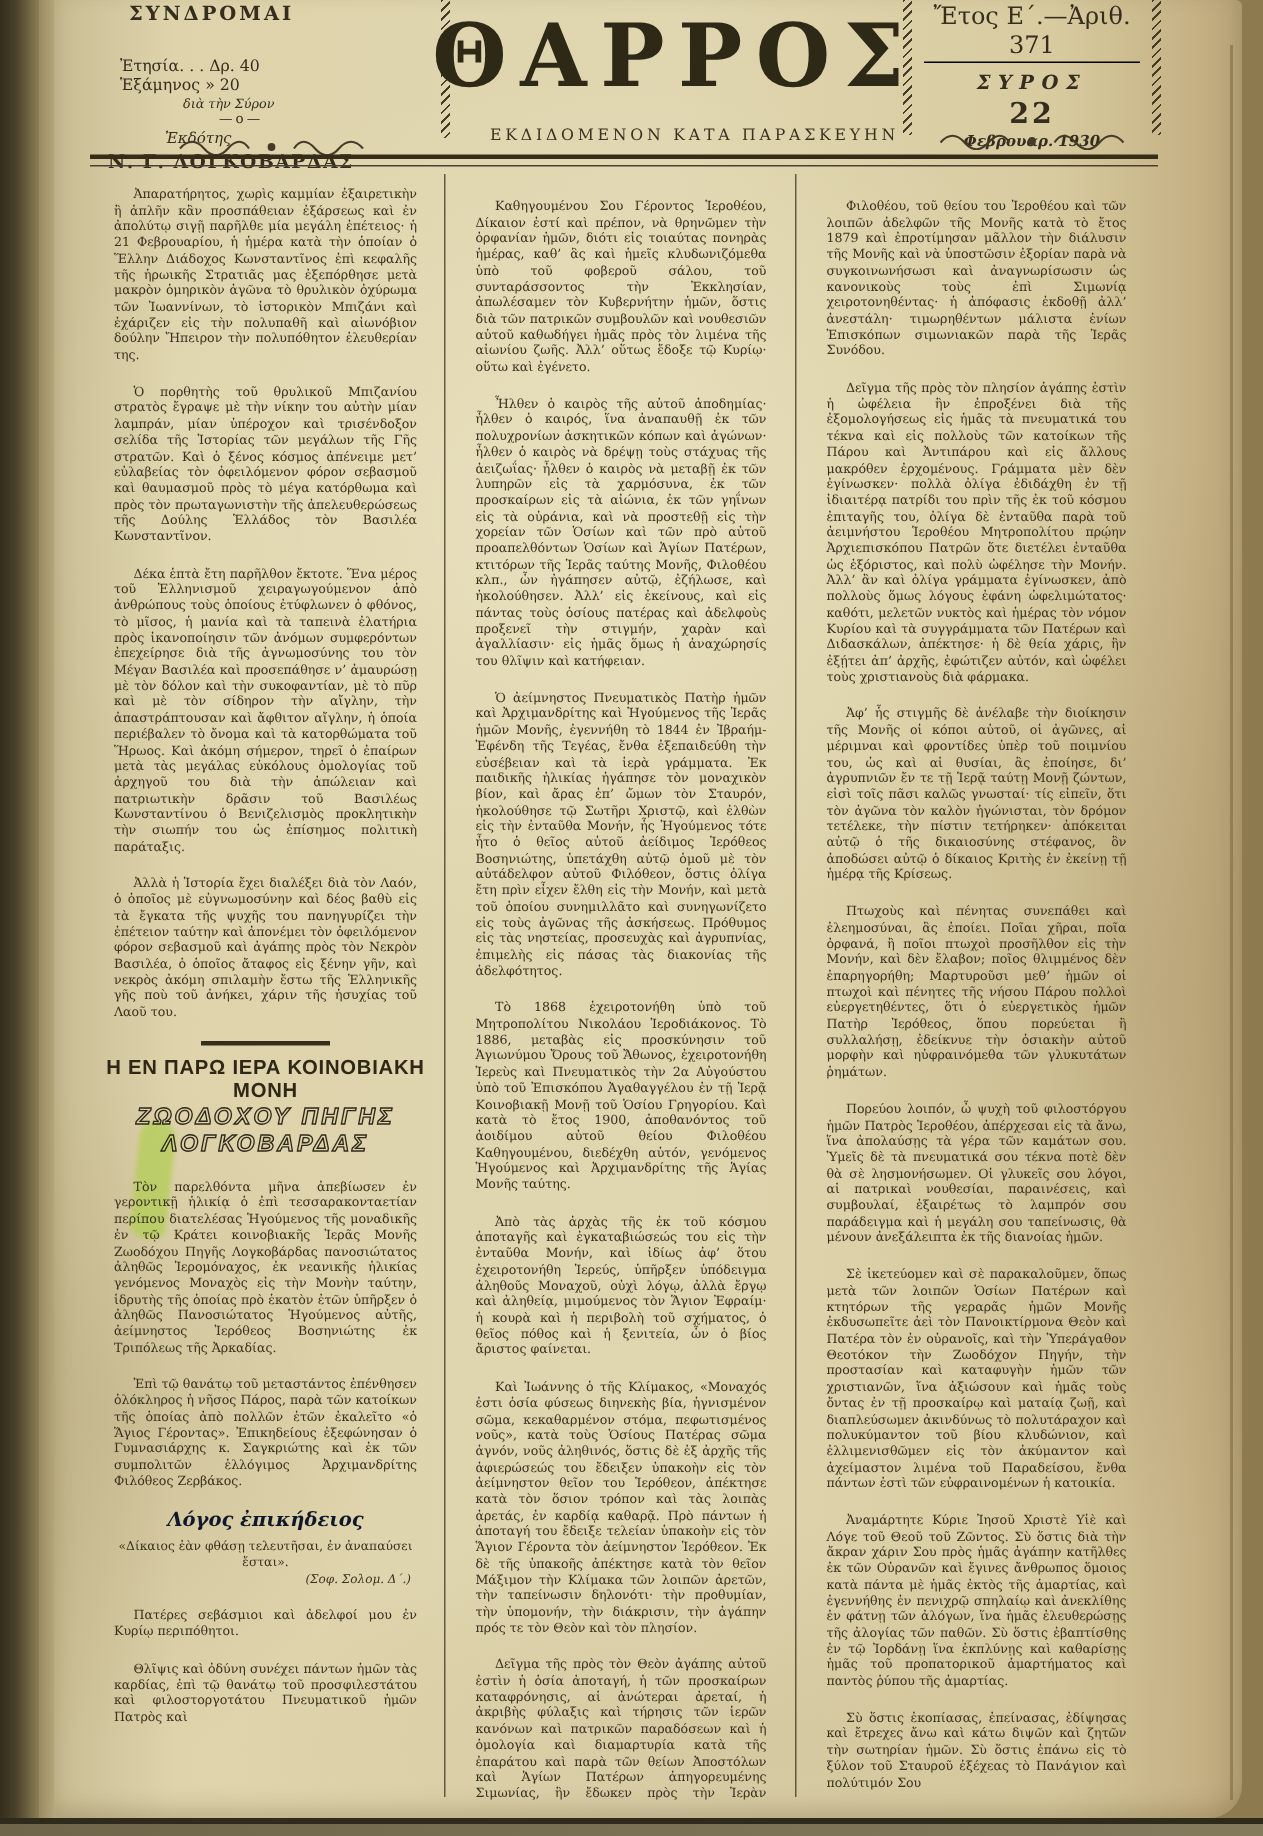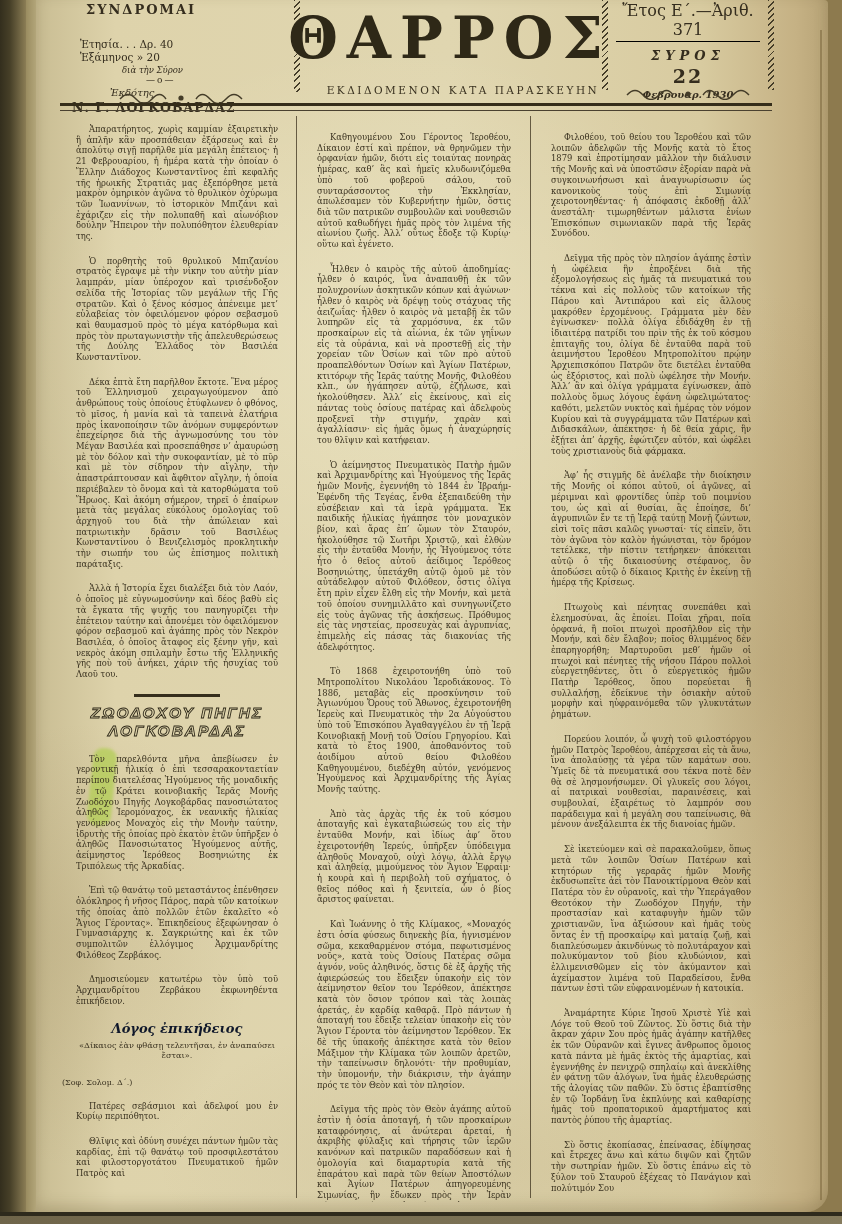--- a/index.html
+++ b/index.html
@@ -68,21 +68,21 @@
   h1{margin:2px 0 7px;text-align:center;font-size:21px;letter-spacing:4px;color:#2f2816;font-weight:bold;text-indent:0;}
   .art-div{width:86px;height:3px;background:#362e1c;margin:8px auto 7px;}
   .h2a{margin:0;text-align:center;font-family:"Liberation Sans",sans-serif;font-weight:bold;
        font-size:13.5px;letter-spacing:.5px;color:#2f2816;}
   .h2b{margin:2px 0 6px;text-align:center;font-family:"Liberation Sans",sans-serif;font-weight:bold;
        font-size:15.5px;letter-spacing:2px;color:rgba(224,214,176,.25);font-style:italic;
        -webkit-text-stroke:.9px #2f2919;}
   .subhead{margin:6px 0 3px;text-align:center;font-size:13px;font-weight:bold;font-style:italic;color:#0f172a;}
   .attrib{font-size:8.6px;line-height:10.7px;font-style:italic;font-weight:bold;margin:0;color:#3a3220;text-indent:13px;}
   .quote{font-size:8.2px;line-height:10.5px;margin:4px 6px 0;text-align:center;color:#3a3220;}
-  .quote-src{font-size:8px;text-align:left;margin:17px 18px 3px 0;color:#3a3220;}
+  .quote-src{font-size:8px;font-style:italic;text-align:right;margin:2px 18px 3px 0;color:#3a3220;}
 </style>
 </head>
 <body>
 
 <div class="abs" id="edge-l1"></div>
 <div class="abs" id="edge-l2"></div>
 <div class="abs" id="edge-l3"></div>
 <div class="abs" id="paper"></div>
 <div class="abs" id="edge-r-line"></div>
 <div class="abs" id="edge-bottom1"></div>
@@ -131,25 +131,25 @@
 <div class="abs" id="mast-rule"></div>
 
 <div class="col" id="col1">
   <div>
       <p>Ἀπαρατήρητος, χωρὶς καμμίαν ἐξαιρετικὴν ἢ ἁπλῆν κἂν προσπάθειαν ἐξάρσεως καὶ ἐν ἀπολύτῳ σιγῇ παρῆλθε μία μεγάλη ἐπέτειος· ἡ 21 Φεβρουαρίου, ἡ ἡμέρα κατὰ τὴν ὁποίαν ὁ Ἕλλην Διάδοχος Κωνσταντῖνος ἐπὶ κεφαλῆς τῆς ἡρωικῆς Στρατιᾶς μας ἐξεπόρθησε μετὰ μακρὸν ὁμηρικὸν ἀγῶνα τὸ θρυλικὸν ὀχύρωμα τῶν Ἰωαννίνων, τὸ ἱστορικὸν Μπιζάνι καὶ ἐχάριζεν εἰς τὴν πολυπαθῆ καὶ αἰωνόβιον δούλην Ἤπειρον τὴν πολυπόθητον ἐλευθερίαν της.</p>
       <p>Ὁ πορθητὴς τοῦ θρυλικοῦ Μπιζανίου στρατὸς ἔγραψε μὲ τὴν νίκην του αὐτὴν μίαν λαμπράν, μίαν ὑπέροχον καὶ τρισένδοξον σελίδα τῆς Ἱστορίας τῶν μεγάλων τῆς Γῆς στρατῶν. Καὶ ὁ ξένος κόσμος ἀπένειμε μετ’ εὐλαβείας τὸν ὀφειλόμενον φόρον σεβασμοῦ καὶ θαυμασμοῦ πρὸς τὸ μέγα κατόρθωμα καὶ πρὸς τὸν πρωταγωνιστὴν τῆς ἀπελευθερώσεως τῆς Δούλης Ἑλλάδος τὸν Βασιλέα Κωνσταντῖνον.</p>
       <p>Δέκα ἑπτὰ ἔτη παρῆλθον ἔκτοτε. Ἕνα μέρος τοῦ Ἑλληνισμοῦ χειραγωγούμενον ἀπὸ ἀνθρώπους τοὺς ὁποίους ἐτύφλωνεν ὁ φθόνος, τὸ μῖσος, ἡ μανία καὶ τὰ ταπεινὰ ἐλατήρια πρὸς ἱκανοποίησιν τῶν ἀνόμων συμφερόντων ἐπεχείρησε διὰ τῆς ἀγνωμοσύνης του τὸν Μέγαν Βασιλέα καὶ προσεπάθησε ν’ ἀμαυρώσῃ μὲ τὸν δόλον καὶ τὴν συκοφαντίαν, μὲ τὸ πῦρ καὶ μὲ τὸν σίδηρον τὴν αἴγλην, τὴν ἀπαστράπτουσαν καὶ ἄφθιτον αἴγλην, ἡ ὁποία περιέβαλεν τὸ ὄνομα καὶ τὰ κατορθώματα τοῦ Ἥρωος. Καὶ ἀκόμη σήμερον, τηρεῖ ὁ ἐπαίρων μετὰ τὰς μεγάλας εὐκόλους ὁμολογίας τοῦ ἀρχηγοῦ του διὰ τὴν ἀπώλειαν καὶ πατριωτικὴν δρᾶσιν τοῦ Βασιλέως Κωνσταντίνου ὁ Βενιζελισμὸς προκλητικὴν τὴν σιωπήν του ὡς ἐπίσημος πολιτικὴ παράταξις.</p>
       <p>Ἀλλὰ ἡ Ἱστορία ἔχει διαλέξει διὰ τὸν Λαόν, ὁ ὁποῖος μὲ εὐγνωμοσύνην καὶ δέος βαθὺ εἰς τὰ ἔγκατα τῆς ψυχῆς του πανηγυρίζει τὴν ἐπέτειον ταύτην καὶ ἀπονέμει τὸν ὀφειλόμενον φόρον σεβασμοῦ καὶ ἀγάπης πρὸς τὸν Νεκρὸν Βασιλέα, ὁ ὁποῖος ἄταφος εἰς ξένην γῆν, καὶ νεκρὸς ἀκόμη σπιλαμὴν ἔστω τῆς Ἑλληνικῆς γῆς ποὺ τοῦ ἀνήκει, χάριν τῆς ἡσυχίας τοῦ Λαοῦ του.</p>
     </div>
   <div class="art-div"></div>
+  <div class="h2a">Η ΕΝ ΠΑΡΩ ΙΕΡΑ ΚΟΙΝΟΒΙΑΚΗ ΜΟΝΗ</div>
   <div class="h2b">ΖΩΟΔΟΧΟΥ ΠΗΓΗΣ ΛΟΓΚΟΒΑΡΔΑΣ</div>
   <div>
       <p>Τὸν παρελθόντα μῆνα ἀπεβίωσεν ἐν γεροντικῇ ἡλικίᾳ ὁ ἐπὶ τεσσαρακονταετίαν περίπου διατελέσας Ἡγούμενος τῆς μοναδικῆς ἐν τῷ Κράτει κοινοβιακῆς Ἱερᾶς Μονῆς Ζωοδόχου Πηγῆς Λογκοβάρδας πανοσιώτατος ἀληθῶς Ἱερομόναχος, ἐκ νεανικῆς ἡλικίας γενόμενος Μοναχὸς εἰς τὴν Μονὴν ταύτην, ἱδρυτὴς τῆς ὁποίας πρὸ ἑκατὸν ἐτῶν ὑπῆρξεν ὁ ἀληθῶς Πανοσιώτατος Ἡγούμενος αὐτῆς, ἀείμνηστος Ἱερόθεος Βοσηνιώτης ἐκ Τριπόλεως τῆς Ἀρκαδίας.</p>
       <p>Ἐπὶ τῷ θανάτῳ τοῦ μεταστάντος ἐπένθησεν ὁλόκληρος ἡ νῆσος Πάρος, παρὰ τῶν κατοίκων τῆς ὁποίας ἀπὸ πολλῶν ἐτῶν ἐκαλεῖτο «ὁ Ἅγιος Γέροντας». Ἐπικηδείους ἐξεφώνησαν ὁ Γυμνασιάρχης κ. Σαγκριώτης καὶ ἐκ τῶν συμπολιτῶν ἑλλόγιμος Ἀρχιμανδρίτης Φιλόθεος Ζερβάκος.</p>
-      <p>Δημοσιεύομεν κατωτέρω τὸν ὑπὸ τοῦ Ἀρχιμανδρίτου Ζερβάκου ἐκφωνηθέντα ἐπικήδειον.</p>
     </div>
   <div class="subhead">Λόγος ἐπικήδειος</div>
   <div class="quote">«Δίκαιος ἐὰν φθάσῃ τελευτῆσαι, ἐν ἀναπαύσει ἔσται».</div>
   <div class="quote-src">(Σοφ. Σολομ. Δ΄.)</div>
   <p>Πατέρες σεβάσμιοι καὶ ἀδελφοί μου ἐν Κυρίῳ περιπόθητοι.</p>
   <div>
       <p>Θλῖψις καὶ ὀδύνη συνέχει πάντων ἡμῶν τὰς καρδίας, ἐπὶ τῷ θανάτῳ τοῦ προσφιλεστάτου καὶ φιλοστοργοτάτου Πνευματικοῦ ἡμῶν Πατρὸς καὶ</p>
     </div>
 </div>
 

